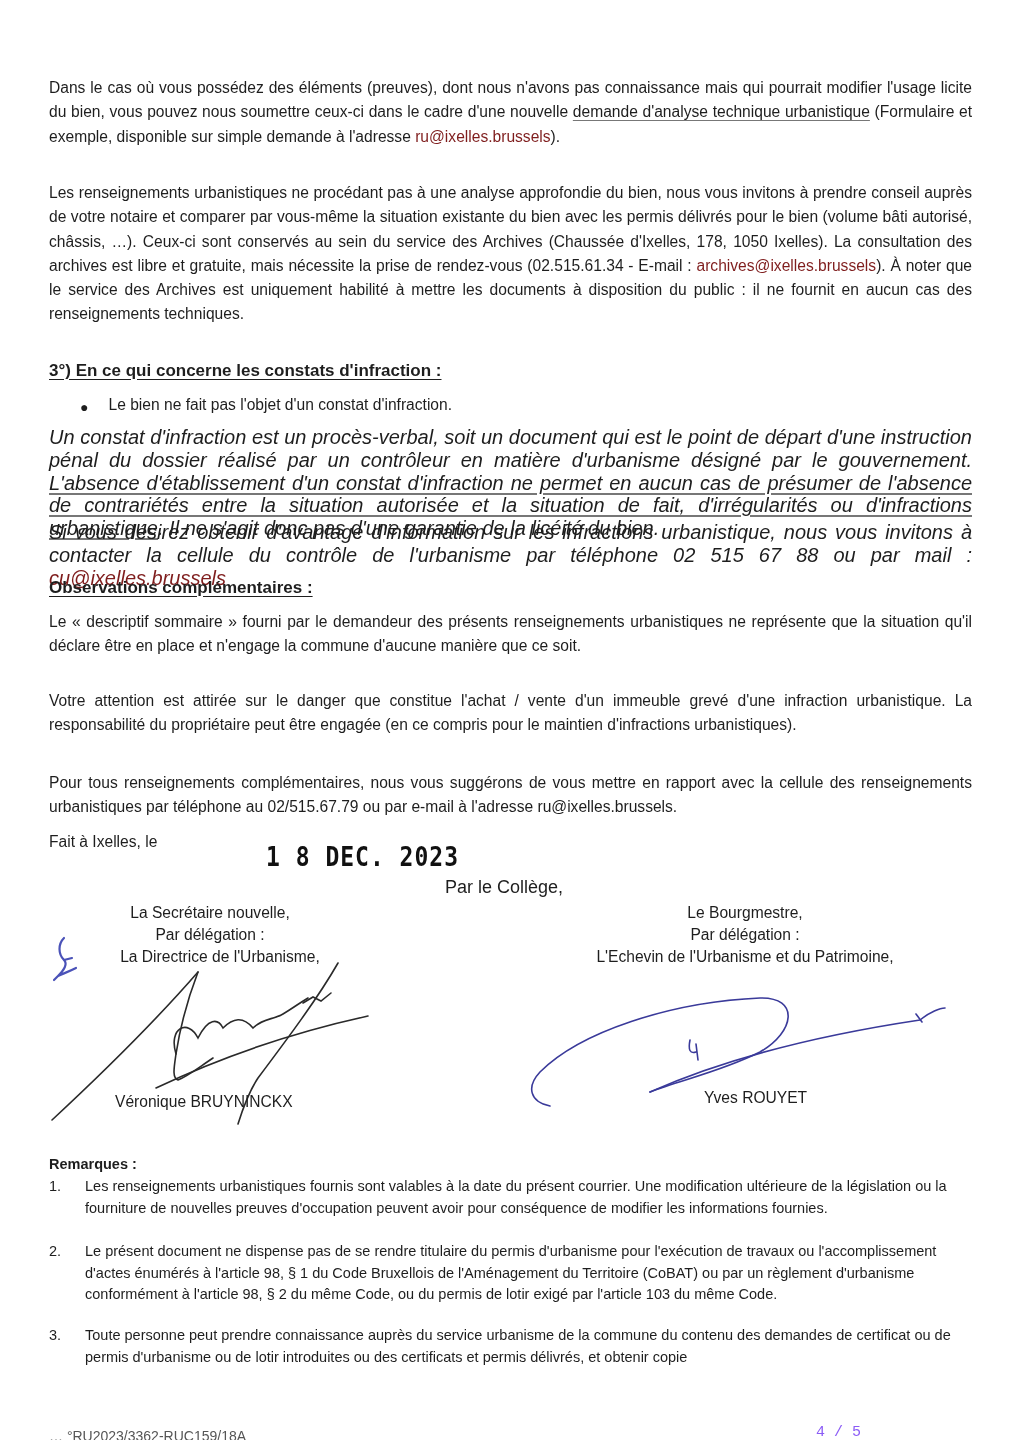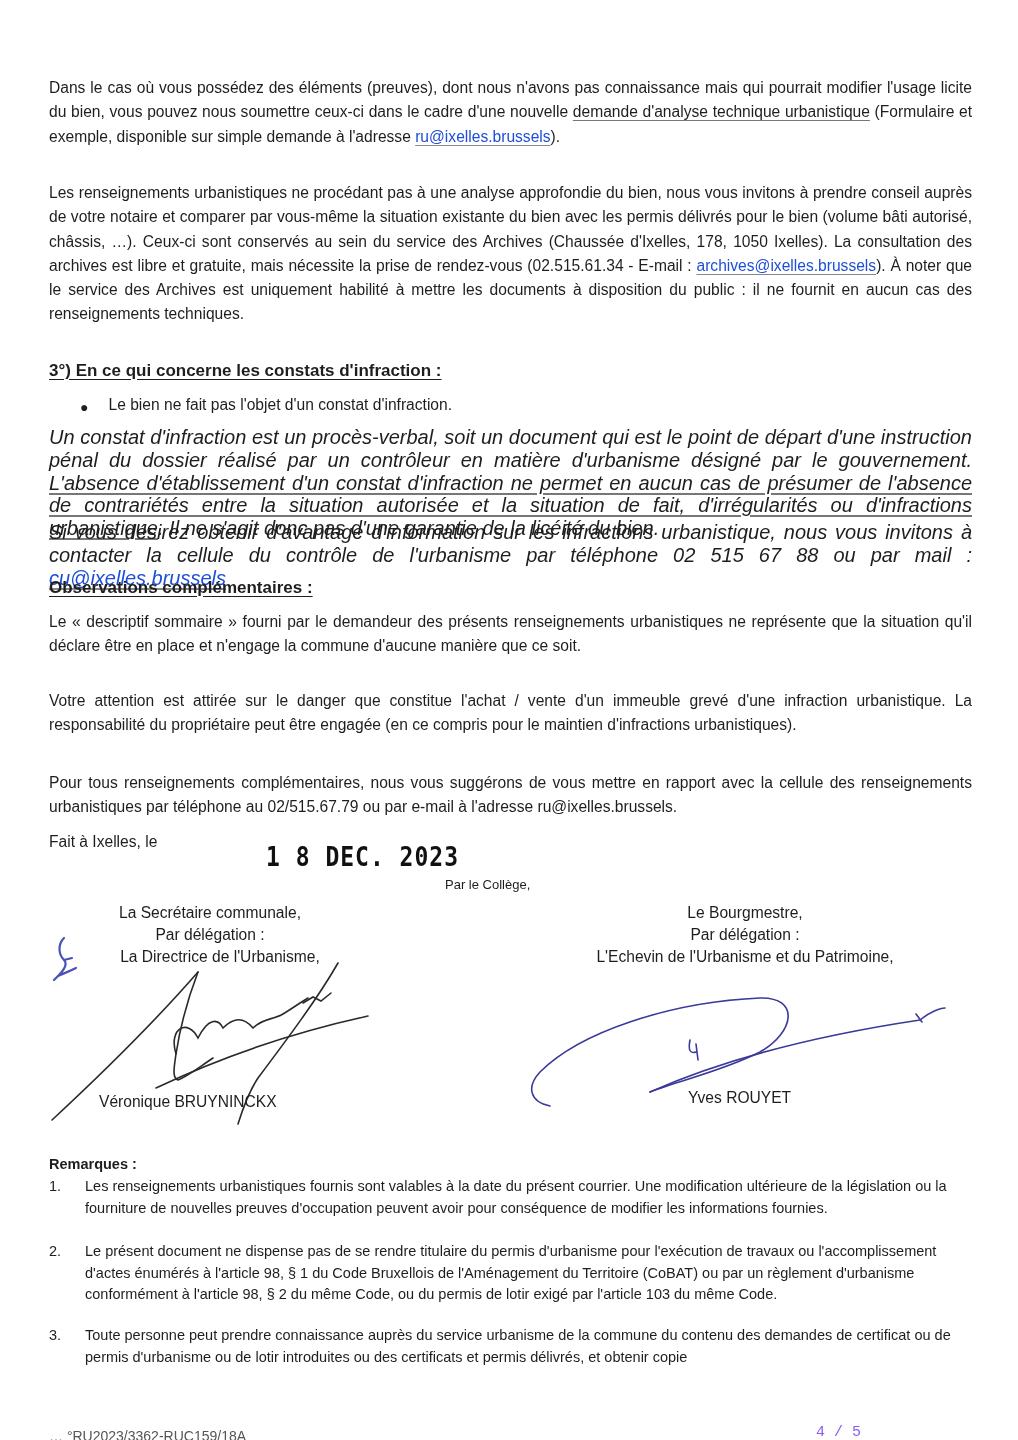--- a/index.html
+++ b/index.html
@@ -9,37 +9,37 @@
     color: #1e1e1e;
   }
   .page { position: absolute; left: 0; top: 0; width: 1018px; height: 1440px; }
   .p {
     position: absolute; left: 49px; width: 923px;
     font-size: 15.6px; line-height: 24.3px; text-align: justify;
     margin: 0;
   }
   .p.it { font-style: italic; font-size: 20px; line-height: 22.8px; }
   .u { text-decoration: underline; text-decoration-color: #777; text-underline-offset: 3px; }
-  .link { color: #1d4ed8; text-decoration: underline; text-decoration-color: #888; text-underline-offset: 3px; }
+  .link { color: #7f1d1d; text-decoration-color: #888; text-underline-offset: 3px; }
   .h {
     position: absolute; left: 49px; font-weight: bold; font-size: 17px;
     text-decoration: underline; text-underline-offset: 3px; margin: 0;
   }
   .bullet-row { position: absolute; left: 80px; top: 396px; font-size: 15.6px; display: flex; gap: 20px; }
   .bullet-dot { font-size: 14px; line-height: 22px; }
   .fait { position: absolute; left: 49px; top: 833px; font-size: 15.6px; }
   .stamp {
     position: absolute; left: 266px; top: 842px;
     font-family: "DejaVu Sans Mono", monospace; font-weight: bold;
     font-size: 23px; letter-spacing: 1px; color: #111;
     transform: scaleY(1.15); transform-origin: top left;
   }
-  .center-line { position: absolute; font-size: 13px; text-align: left; }
+  .center-line { position: absolute; font-size: 18px; text-align: left; }
   .sigblock { position: absolute; text-align: center; font-size: 15.6px; line-height: 22px; }
-  .signame { position: absolute; font-size: 15.6px; }
+  .signame { position: absolute; font-size: 15.6px; margin-left: 16px; }
   .sig-svg { position: absolute; }
   .remarks-title { position: absolute; left: 49px; top: 1156px; font-weight: bold; font-size: 14.5px; }
   .remark { position: absolute; left: 49px; width: 923px; font-size: 14.5px; line-height: 21.5px; display: flex; }
   .remark .num { width: 36px; flex: 0 0 36px; }
   .remark .txt { flex: 1; }
   .footer-left {
     position: absolute; left: 49px; top: 1428px; font-size: 14px; color: #555;
     white-space: nowrap;
   }
   .footer-page { position: absolute; left: 816px; top: 1424px; font-size: 15px; color: #8b5cf6; font-family: Liberation Mono, monospace; }
@@ -69,21 +69,21 @@
   <p class="p" style="top:610px;">Le « descriptif sommaire » fourni par le demandeur des présents renseignements urbanistiques ne représente que la situation qu'il déclare être en place et n'engage la commune d'aucune manière que ce soit.</p>
   <p class="p" style="top:689px;">Votre attention est attirée sur le danger que constitue l'achat / vente d'un immeuble grevé d'une infraction urbanistique. La responsabilité du propriétaire peut être engagée (en ce compris pour le maintien d'infractions urbanistiques).</p>
   <p class="p" style="top:771px;">Pour tous renseignements complémentaires, nous vous suggérons de vous mettre en rapport avec la cellule des renseignements urbanistiques par téléphone au 02/515.67.79 ou par e-mail à l'adresse ru@ixelles.brussels.</p>
 
   <div class="fait">Fait à Ixelles, le</div>
   <div class="stamp">1 8 DEC. 2023</div>
 
   <div class="center-line" style="left:445px; top:877px;">Par le Collège,</div>
 
   <div class="sigblock" style="left:60px; top:902px; width:300px;">
-    <div>La Secrétaire communale,</div>
+    <div>La Secrétaire nouvelle,</div>
     <div>Par délégation :</div>
     <div style="padding-left:20px;">La Directrice de l'Urbanisme,</div>
   </div>
 
   <div class="sigblock" style="left:540px; top:902px; width:410px;">
     <div>Le Bourgmestre,</div>
     <div>Par délégation :</div>
     <div>L'Echevin de l'Urbanisme et du Patrimoine,</div>
   </div>
 

